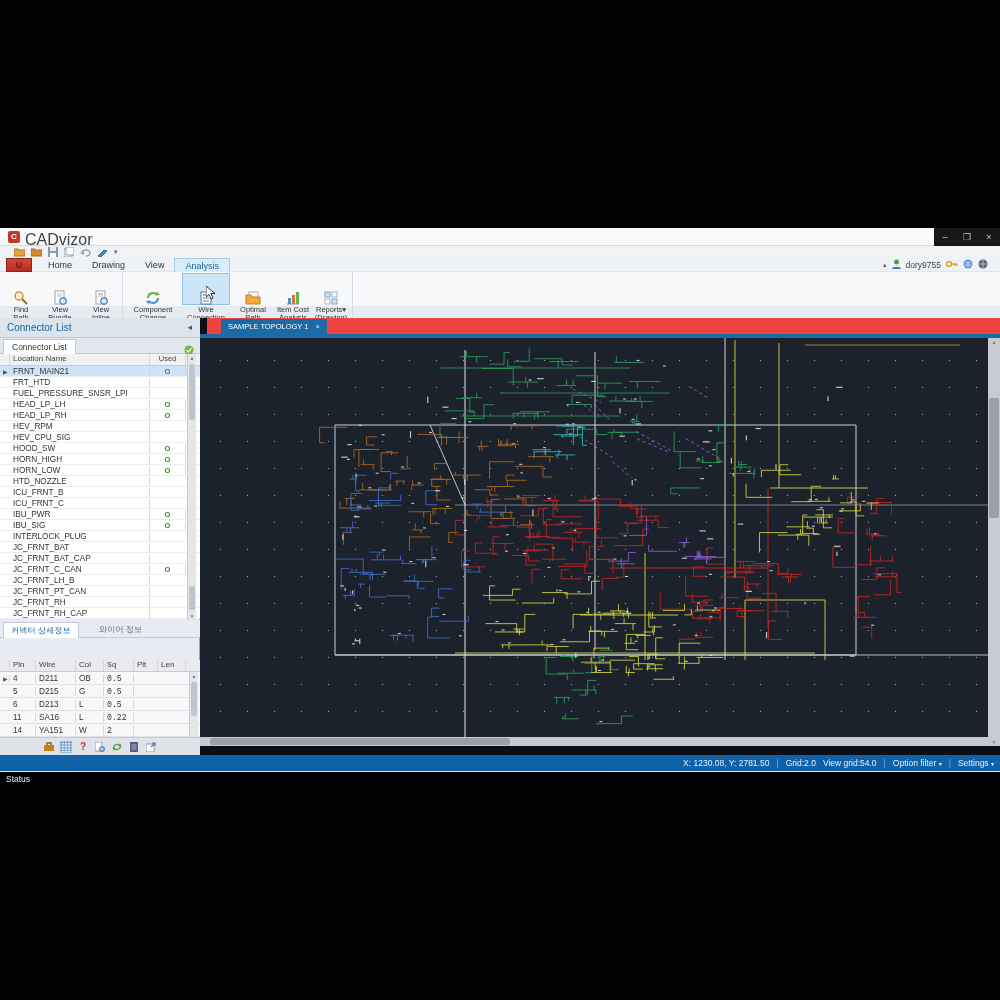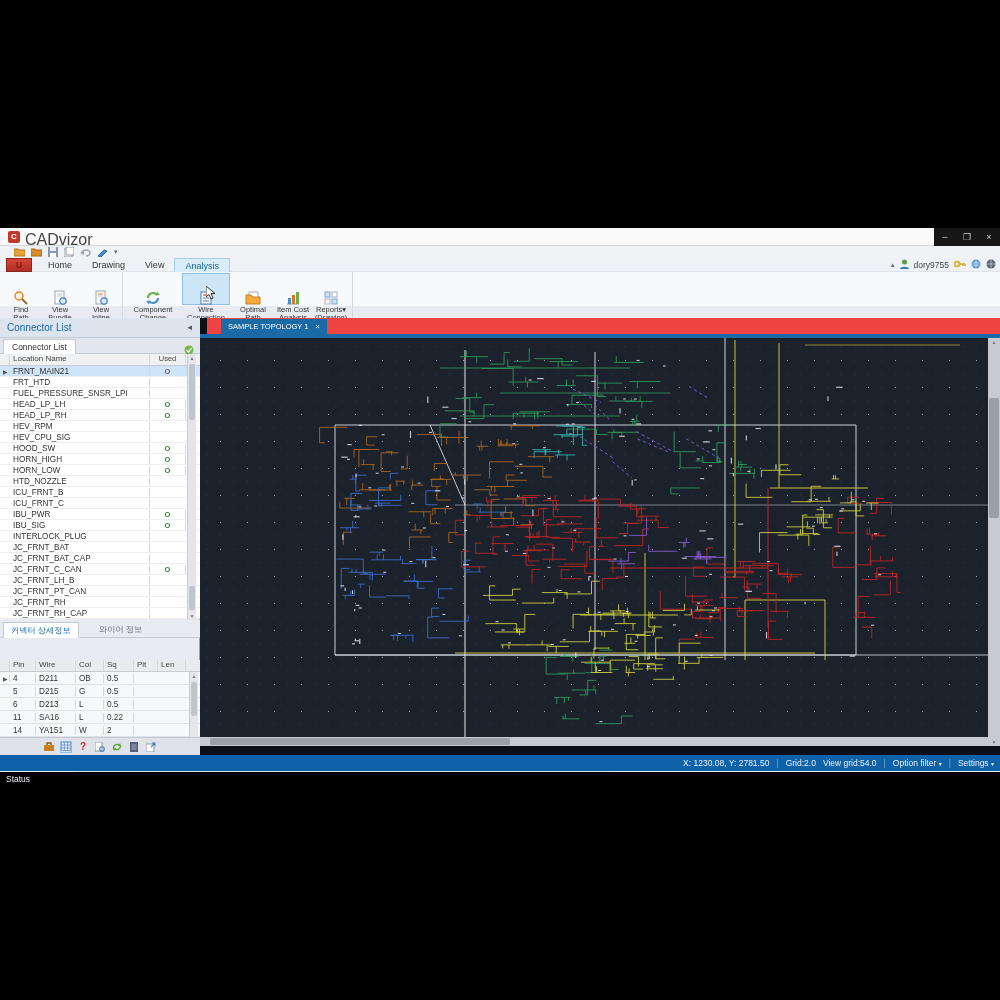--- a/index.html
+++ b/index.html
@@ -18,21 +18,21 @@
   .qat { position:absolute; top:18px; left:0; width:1000px; height:12px; background:#f0f3f6; display:flex; align-items:center; gap:6px; padding-left:14px; }
   .qat svg { display:block; }
 
   
   .tabrow { position:absolute; top:30px; left:0; width:1000px; height:14px; background:#eef2f7; border-bottom:1px solid #e0e4ea; }
   .appbtn { position:absolute; top:0; left:6px; width:26px; height:14px; background:linear-gradient(#d8453a,#b03024); border:1px solid #8c2419; display:flex; align-items:center; justify-content:center; }
   .appbtn span { color:#7a1810; font-size:9px; font-weight:bold; }
   .rtabs { position:absolute; left:38px; top:0; height:14px; display:flex; }
   .rtab { padding:0 10px; font-size:9px; line-height:14px; color:#333; }
   .rtab.active { background:#d9ecfa; color:#1767a0; border:1px solid #a8cce8; border-bottom:none; }
-  .ribbonuser { position:absolute; right:4px; top:1px; height:12px; display:flex; align-items:center; gap:5px; font-size:8.5px; color:#444; }
+  .ribbonuser { position:absolute; right:12px; top:1px; height:12px; display:flex; align-items:center; gap:5px; font-size:8.5px; color:#444; }
 
   
   .ribbon { position:absolute; top:44px; left:0; width:1000px; height:34px; background:#f8f9fb; }
   .rgrouprow { position:absolute; top:78px; left:0; width:1000px; height:12px; background:#eef1f5; border-bottom:1px solid #c9ced6; font-size:8px; color:#666;margin-top:19px; }
   .glabel { position:absolute; top:1px; }
   .glauncher { position:absolute; top:3px; width:6px; height:6px; border-right:1px solid #888; border-bottom:1px solid #888; }
   .gsep { position:absolute; top:44px; width:1px; height:46px; background:#d5dae0; }
   .rbtn { position:absolute; top:1px; height:32px; text-align:center; padding-top:16px; border:1px solid transparent; }
   .rbtn .ric { height:16px; display:flex; justify-content:center; }
   .rbtn .rl { font-size:7.5px; line-height:8px; color:#333; }
@@ -66,21 +66,21 @@
   .dtab.active { background:#fff; color:#1767a0; border:1px solid #c2cad4; border-bottom:none; }
   .dtab.idle { color:#667; }
   .pnrow { position:absolute; top:322px; left:0; width:200px; height:20px; }
   .pnrow .lab { position:absolute; left:7px; top:5px; font-size:8.5px; color:#333; }
   .pnrow .box { position:absolute; left:68px; top:2px; width:122px; height:14px; background:#f4f5f6; border:1px solid #aeb6c0; font-size:8.5px; line-height:13px; padding:0 4px; color:#333; }
 
   .wgrid { position:absolute; top:342px; left:0; width:200px; }
   .wrow { display:flex; background:#f7f8f9; height:13px; font-size:8.2px; color:#333; border-bottom:1px solid #dfe2e6; align-items:center; }
   .wrow div, .whead div { border-right:1px solid #d4d8de; padding:0 3px; overflow:hidden; white-space:nowrap; }
   .whead { display:flex; background:#e9ebee; border-bottom:1px solid #c8ccd2; height:12px; font-size:8px; color:#444; }
-  .w0{width:10px;flex:none;text-align:center;font-size:6px;color:#555;} .w1{width:26px;flex:none;} .w2{width:40px;flex:none;} .w3{width:28px;flex:none;} .w4{width:30px;flex:none;} .w5{width:24px;flex:none;} .w6{width:28px;flex:none;}
+  .w0{width:10px;flex:none;text-align:center;font-size:6px;color:#555;} .w1{width:26px;flex:none;} .w2{width:40px;flex:none;} .w3{width:28px;flex:none;} .w4{width:30px;flex:none;font-family:Liberation Mono, monospace;} .w5{width:24px;flex:none;} .w6{width:28px;flex:none;}
 
   .lfooter { position:absolute; bottom:0; left:0; width:200px; height:18px; background:#dfe3e9; border-top:1px solid #c2cad4; display:flex; align-items:center; justify-content:center; gap:5px; }
   .fic { width:12px; height:12px; display:flex; align-items:center; justify-content:center; }
   .fic.on { background:#cfe3f6; border:1px solid #8fc0e8; }
 
   
   .cwrap { position:absolute; top:90px; left:200px; width:800px; height:437px; background:#0c1016; }
   .ctabbar { position:absolute; top:0; left:7px; width:800px; height:16px; background:#ef4444; }
   .ctab { position:absolute; left:14px; top:1px; height:15px; background:#1a6aa5; color:#fff; font-size:7.5px; line-height:15px; padding:0 7px; display:flex; gap:7px; }
   .ctab .x { color:#d8e8f5; }

